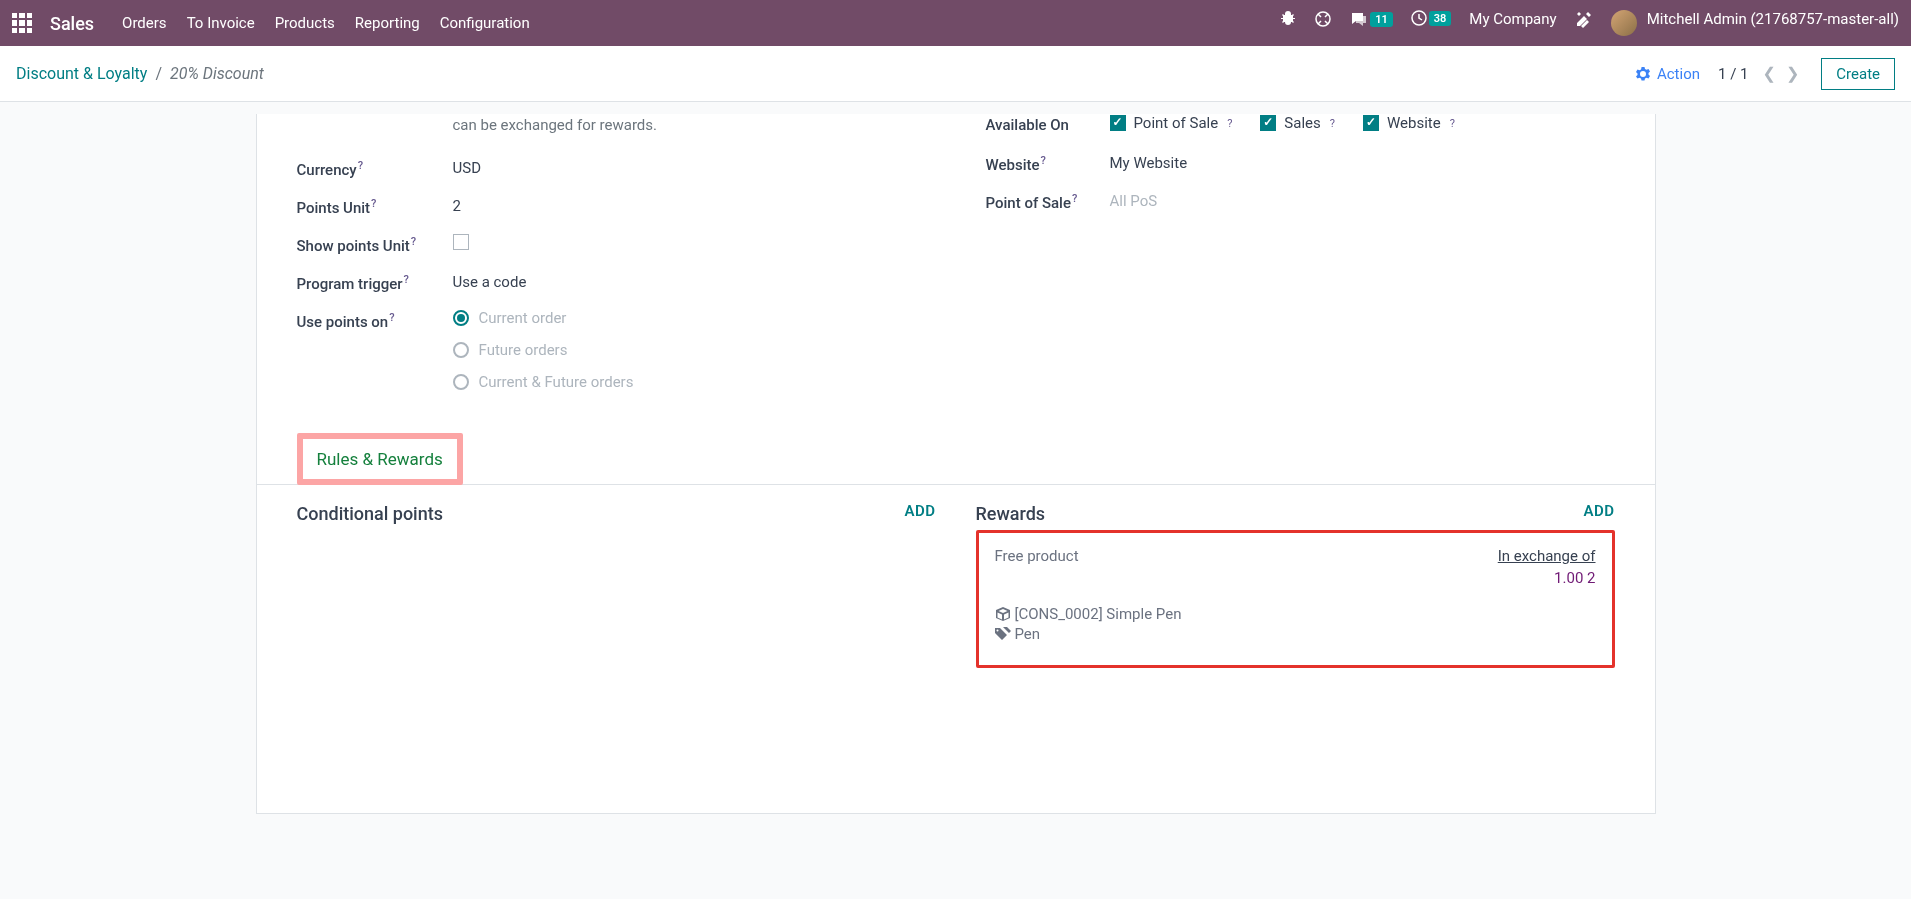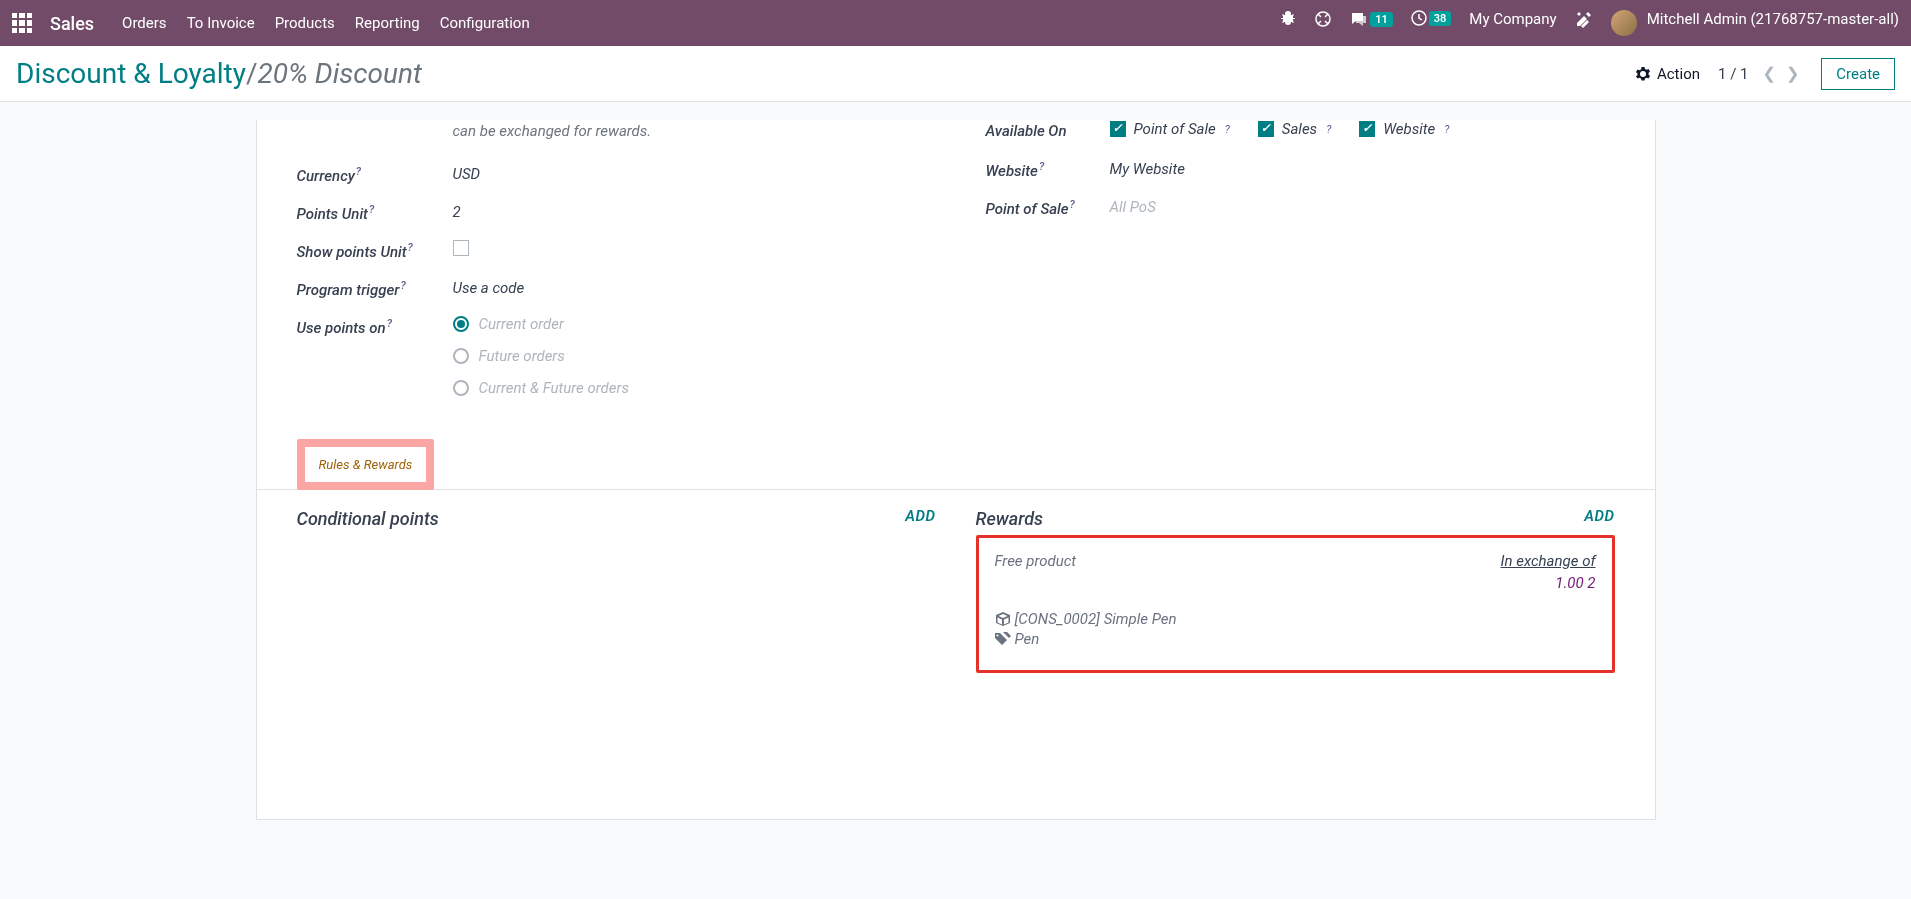--- a/index.html
+++ b/index.html
@@ -14,38 +14,38 @@
 .nav-item { color: #fff; cursor: pointer; font-size: 15px; }
 .topbar-right { margin-left: auto; display: flex; align-items: flex-start; gap: 18px; }
 .topbar-icon { cursor: pointer; display: flex; align-items: center; color: #fff; }
 .badge { background: #00A09D; color: #fff; font-size: 11px; padding: 1px 5px; border-radius: 3px; margin-left: 2px; font-weight: 600; }
 .company-name { font-size: 15px; }
 .avatar { width: 26px; height: 26px; border-radius: 50%; background: linear-gradient(135deg,#d4a574,#8b6f47); margin-right: -8px; }
 .user-name { font-size: 15px; }
 
 
 .actionbar { background: #fff; height: 56px; display: flex; align-items: center; padding: 0 16px; border-bottom: 1px solid #dee2e6; }
-.breadcrumb { font-size: 28px; display: flex; align-items: center; }
+.breadcrumb { font-size: 16px; display: flex; align-items: center; gap: 8px; }
 .breadcrumb-link { color: #017e84; cursor: pointer; }
 .breadcrumb-sep { color: #6c757d; }
 .breadcrumb-current { color: #6c757d; font-style: italic; }
 .actionbar-right { margin-left: auto; display: flex; align-items: center; gap: 18px; }
-.action-btn { display: flex; align-items: center; gap: 6px; cursor: pointer; color: #0f172a; font-size: 15px; }
+.action-btn { display: flex; align-items: center; gap: 6px; cursor: pointer; color: #3b82f6; font-size: 15px; }
 .pager { display: flex; align-items: center; gap: 10px; color: #374151; font-size: 15px; }
 .pager-arrows { display: flex; gap: 2px; }
 .pager-arrow { color: #adb5bd; cursor: pointer; font-size: 16px; padding: 2px 4px; }
 .create-btn { border: 1px solid #017e84; color: #017e84; padding: 6px 14px; cursor: pointer; font-size: 15px; background: #fff; }
 
 
 .viewport { position: absolute; top: 102px; left: 0; right: 0; bottom: 0; overflow-y: auto; }
 .viewport::-webkit-scrollbar { width: 16px; }
 .viewport::-webkit-scrollbar-track { background: #f1f1f1; }
 .viewport::-webkit-scrollbar-thumb { background: #c1c1c1; }
 
-.form-sheet { background: #fff; max-width: 1400px; margin: 18px auto; border: 1px solid #dee2e6; border-top: none; min-height: 700px; padding-bottom:28px;font-style:italic; }
+.form-sheet { background: #fff; max-width: 1400px; margin: 12px auto; border: 1px solid #dee2e6; border-top: none; min-height: 700px; padding-bottom:28px; }
 .form-body { padding: 0 40px; }
 
 .two-col { display: flex; gap: 60px; }
 .col { flex: 1; }
 
 .desc-text { color: #6c757d; font-size: 15px; line-height: 1.5; margin-left: 156px; margin-bottom: 20px; }
 
 .field-row { display: flex; align-items: flex-start; margin-bottom: 14px; min-height: 24px; }
 .field-label { width: 156px; flex-shrink: 0; font-weight: 500; font-size: 15px; padding-top: 2px; }
 .help-q { color: #66598f; font-size: 11px; vertical-align: super; margin-left: 1px; cursor: help; }
@@ -62,21 +62,21 @@
 .radio.selected { border-color: #017e84; }
 .radio.selected::after { content: ""; position: absolute; top: 2px; left: 2px; width: 8px; height: 8px; background: #017e84; border-radius: 50%; }
 .radio-label { color: #adb5bd; font-size: 15px; }
 
 .avail-row { display:flex; align-items:center; gap:10px; }
 .avail-item { display:flex; align-items:center; gap:8px; margin-right:18px; }
 .avail-label { font-size:15px; color:#374151; }
 
 
 .tabs { margin-top: 28px; }
-.tab { display: inline-block; padding: 10px 14px; font-size: 13px; color: #a16207; cursor: pointer; border: 8px solid #fca5a5; border-radius: 2px; }
+.tab { display: inline-block; padding: 10px 14px; font-size: 17px; color: #15803d; cursor: pointer; border: 6px solid #fca5a5; border-radius: 2px; }
 .tab-line { border-bottom: 1px solid #dee2e6; margin-top: -1px; }
 
 .tab-content { display: flex; gap: 40px; padding: 18px 0 0; }
 .tab-col { flex: 1; }
 .section-title { font-size: 18px; font-weight: 500; margin-bottom: 8px; }
 .add-row { display:flex; justify-content:flex-end; margin-top:-30px; margin-bottom:10px; }
 .add-btn { color: #017e84; font-weight: 600; cursor: pointer; font-size: 15px; letter-spacing: 0.5px; }
 
 .reward-card { border: 3px solid #e4322b; padding: 14px 16px 20px; border-radius: 2px; }
 .reward-top { display: flex; justify-content: space-between; align-items:flex-start; margin-bottom: 18px; }

